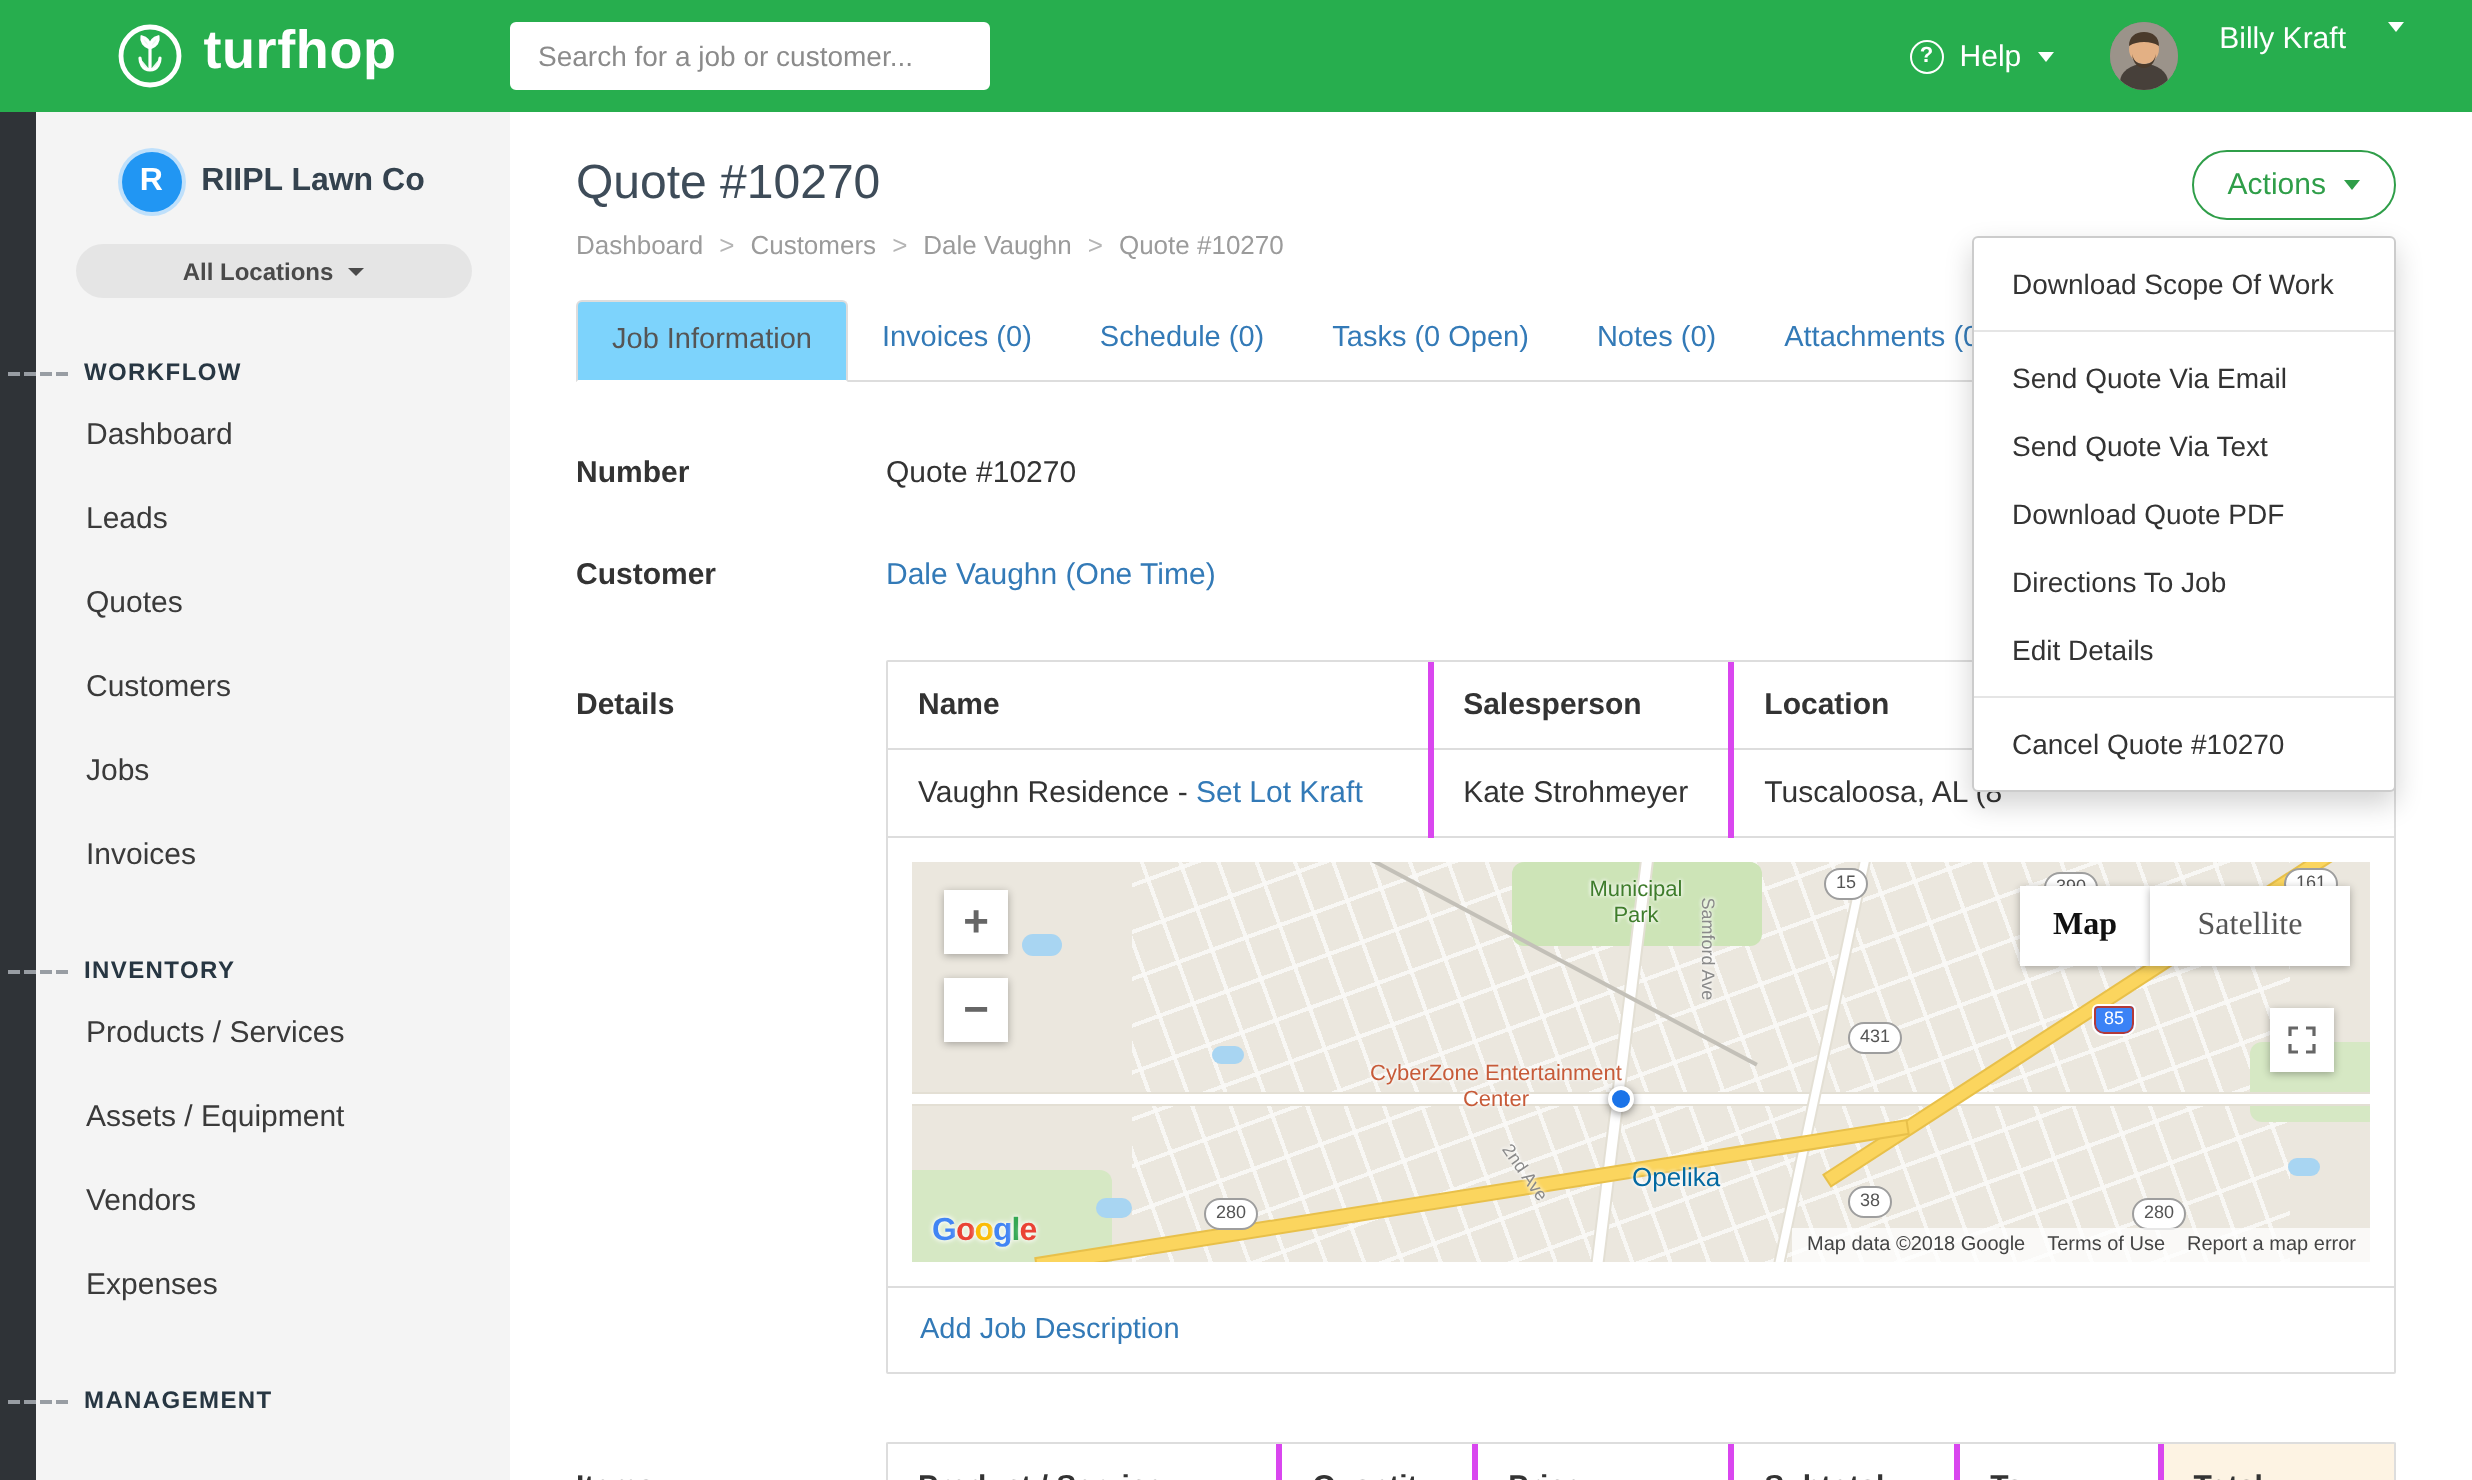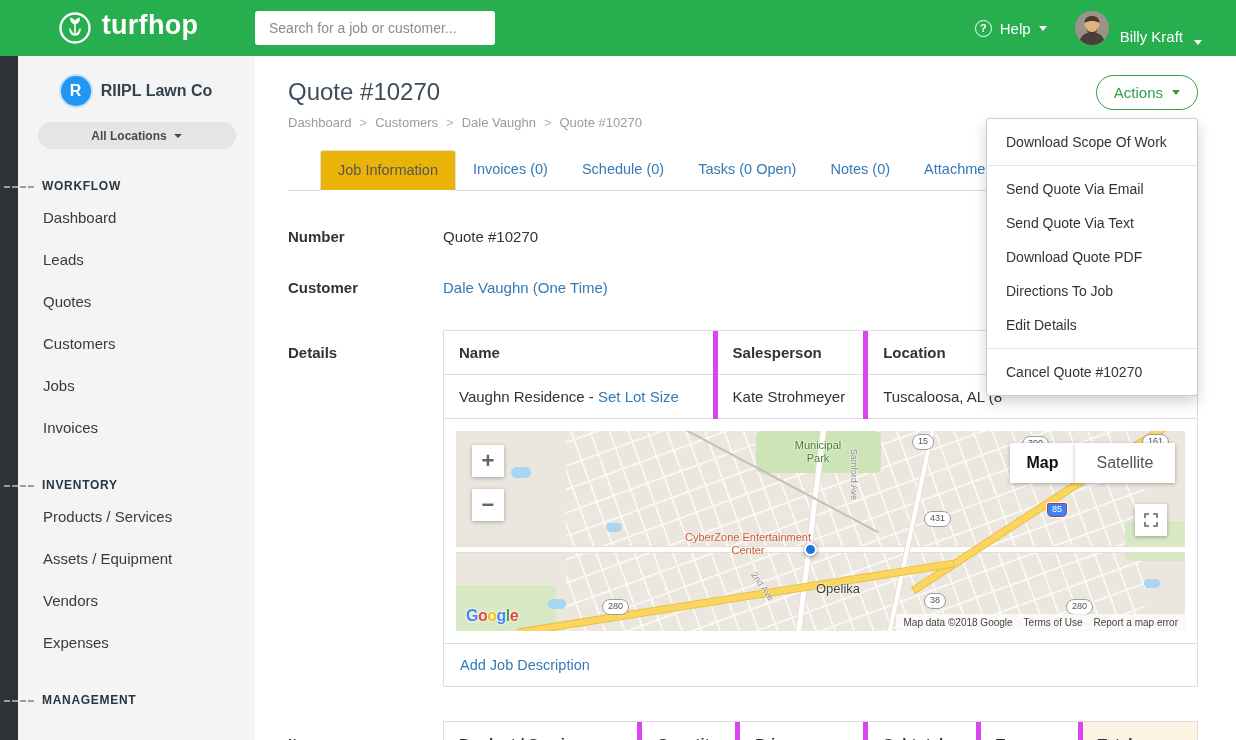--- a/index.html
+++ b/index.html
@@ -9,21 +9,21 @@
   
   .topbar { position:absolute; top:0; left:0; right:0; height:56px; background:#27ae4e; display:flex; align-items:center; z-index:80; }
   .brand { width:255px; display:flex; justify-content:center; gap:9px; color:#fff; cursor:pointer; }
   .brand-text { font-size:27px; font-weight:700; letter-spacing:.3px; }
   .search-input { width:240px; height:34px; border:2px solid #fff; border-radius:3px; padding:0 12px; font-size:14px; color:#333; outline:none; background:#fff; }
   .search-input::placeholder { color:#8b8b8b; }
   .top-right { margin-left:auto; display:flex; align-items:center; gap:28px; padding-right:34px; color:#fff; }
   .help-box { display:flex; align-items:center; gap:8px; font-size:15px; cursor:pointer; }
   .qcirc { width:17px; height:17px; border:1.5px solid #fff; border-radius:50%; display:flex; align-items:center; justify-content:center; font-size:11px; font-weight:700; }
   .caret { width:0; height:0; border-left:4px solid transparent; border-right:4px solid transparent; border-top:5px solid currentColor; display:inline-block; }
-  .user-box { display:flex; align-items:flex-end; gap:11px; font-size:15px; cursor:pointer; }
+  .user-box { display:flex; align-items:flex-start; gap:21px; font-size:15px; cursor:pointer; }
   .avatar { width:34px; height:34px; border-radius:50%; overflow:hidden; background:#8d867d; flex:none; }
 
   
   .sidebar { position:absolute; top:56px; left:0; bottom:0; width:255px; background:#f4f4f4; z-index:10; }
   .rail { position:absolute; left:0; top:0; bottom:0; width:18px; background:#2f3337; }
   .side-inner { position:absolute; left:18px; right:0; top:0; bottom:0; padding-top:20px; }
   .company-row { display:flex; align-items:center; justify-content:center; gap:10px; cursor:pointer; }
   .company-badge { width:30px; height:30px; border-radius:50%; background:#2196f3; color:#fff; font-weight:700; font-size:16px; display:flex; align-items:center; justify-content:center; box-shadow:0 0 0 2px #bfe0fb; }
   .company-name { font-size:16px; font-weight:700; color:#34424e; }
   .loc-pill { margin:16px auto 0; width:198px; height:27px; background:#e5e5e5; border-radius:14px; display:flex; align-items:center; justify-content:center; gap:7px; font-size:12px; color:#4a4a4a; cursor:pointer;font-weight:bold; }
@@ -36,59 +36,59 @@
   .main { position:absolute; top:56px; left:255px; right:0; bottom:0; background:#fff; overflow:hidden; }
   .main-inner { padding:22px 38px 0 33px; position:relative; }
   .page-title { font-size:24px; font-weight:500; color:#3e4c59; }
   .breadcrumb { margin-top:9px; font-size:13px; color:#9b9b9b; display:flex; align-items:center; gap:8px; }
   .crumb { cursor:pointer; }
   .crumb-sep { color:#b5b5b5; }
   .actions-btn { position:absolute; top:19px; right:38px; height:35px; background:#fff; border:1px solid #2f9e49; color:#2f9e49; border-radius:18px; padding:0 17px; font-size:15px; display:flex; align-items:center; gap:9px; cursor:pointer; }
 
   .tabs { display:flex; border-bottom:1px solid #ddd; margin-top:20px; }
   .tab { padding:11px 17px 12px; font-size:14.5px; color:#337ab7; cursor:pointer; margin-bottom:-1px; white-space:nowrap; }
-  .tab.active { color:#555; background:#eab308; border:1px solid #ddd; border-bottom-color:#fff; border-radius:3px 3px 0 0;margin-left:32px; }
+  .tab.active { color:#555; background:#7dd3fc; border:1px solid #ddd; border-bottom-color:#fff; border-radius:3px 3px 0 0; }
 
   .fields { padding-top:37px; }
   .field { display:flex; margin-bottom:34px; }
   .flabel { width:155px; flex:none; font-size:15px; font-weight:700; color:#333; }
   .flabel.pad { padding-top:14px; }
   .fvalue { font-size:15px; color:#333; }
   a.blue, .blue { color:#337ab7; text-decoration:none; cursor:pointer; }
 
   .card { flex:1; border:1px solid #ddd; border-radius:1px; min-width:0; }
   table.grid { width:100%; border-collapse:collapse; }
   table.grid th, table.grid td { text-align:left; padding:13px 15px; font-size:15px; color:#333; border-bottom:1px solid #ddd; }
   table.grid th { font-weight:700; }
-  table.grid th + th, table.grid td + td { border-left:5px solid #d946ef; }
+  table.grid th + th, table.grid td + td { border-left:3px solid #d946ef; }
   .tint { background:#fdf3e3; }
   .items-card { border-bottom:none; }
 
   
   .map-wrap { margin:12px; height:200px; position:relative; overflow:hidden; background:#ebe7de; }
   .map-abs { position:absolute; }
   .grid-area { left:110px; right:40px; top:0; bottom:0;
     background:
       repeating-linear-gradient(70deg, rgba(255,255,255,.9) 0 2px, transparent 2px 18px),
       repeating-linear-gradient(-20deg, rgba(255,255,255,.9) 0 2px, transparent 2px 22px);
     opacity:.75; }
   .patch { border-radius:6px; }
   .road { background:#fff; box-shadow:0 0 0 1px #e3dfd4; }
   .hwy { background:#fbd55e; box-shadow:0 0 0 1px #e8c04a; }
   .rrail { background:#c3c0b8; }
   .map-lbl { position:absolute; line-height:1.2; text-shadow:0 0 2px #fff,0 0 2px #fff; }
   .lbl-park { color:#3f7d2c; font-size:11px; width:64px; text-align:center; font-weight:500; }
   .lbl-poi { color:#c75b39; font-size:11px; width:140px; text-align:center; }
-  .lbl-city { color:#404040; font-size:13px; }
+  .lbl-city { color:#0369a1; font-size:13px; }
   .lbl-street { color:#8a8a8a; font-size:9px; white-space:nowrap; }
   .shield { position:absolute; background:#fff; border:1px solid #9e9e9e; border-radius:9px; font-size:9px; color:#555; padding:1px 5px; line-height:1.3; }
   .ishield { position:absolute; background:#3b82f6; border:1px solid #fff; border-radius:3px 3px 6px 6px; font-size:9px; color:#fff; padding:1px 5px; line-height:1.3; box-shadow:0 0 0 1px #b23a3a inset; }
   .marker { position:absolute; width:13px; height:13px; border-radius:50%; background:#1a73e8; border:2.5px solid #fff; box-shadow:0 1px 4px rgba(0,0,0,.45); }
   .zoom-btn { position:absolute; left:16px; width:32px; height:32px; background:#fff; box-shadow:0 1px 4px rgba(0,0,0,.3); display:flex; align-items:center; justify-content:center; font-size:22px; font-weight:700; color:#666; cursor:pointer; }
-  .maptype-btn { position:absolute; top:12px; height:40px; background:#fff; box-shadow:0 1px 4px rgba(0,0,0,.3); display:flex; align-items:center; justify-content:center; font-size:16px; cursor:pointer; }
+  .maptype-btn { position:absolute; top:12px; height:40px; background:#fff; box-shadow:0 1px 4px rgba(0,0,0,.3); display:flex; align-items:center; justify-content:center; font-size:16px; cursor:pointer;font-family:Liberation Serif, serif; }
   .maptype-map { right:110px; width:65px; font-weight:700; color:#111; }
   .maptype-sat { right:10px; width:100px; color:#565656; }
   .fs-btn { position:absolute; right:18px; top:73px; width:32px; height:32px; background:#fff; box-shadow:0 1px 4px rgba(0,0,0,.3); display:flex; align-items:center; justify-content:center; cursor:pointer; color:#666; }
   .glogo { position:absolute; left:10px; bottom:6px; font-size:16px; font-weight:700; letter-spacing:-.5px; text-shadow:0 0 2px #fff,0 0 3px #fff; cursor:pointer; }
   .gl-1,.gl-4 { color:#4285F4; } .gl-2,.gl-6 { color:#EA4335; } .gl-3 { color:#FBBC05; } .gl-5 { color:#34A853; }
   .map-attr { position:absolute; right:0; bottom:0; background:rgba(255,255,255,.75); font-size:10px; color:#444; padding:3px 7px; display:flex; gap:11px; }
   .map-attr span { cursor:pointer; }
 
   .add-desc { border-top:1px solid #ddd; padding:13px 16px; font-size:14.5px; }
 
@@ -219,21 +219,21 @@
                 </colgroup>
               <tbody>
                   <tr>
                 <th>Name</th>
                 <th>Salesperson</th>
                 <th>Location</th>
               </tr>
               <tr>
                 <td>
                   <span>Vaughn Residence -</span>
-                  <a class="blue">Set Lot Size</a>
+                  <a class="blue">Set Lot Kraft</a>
                 </td>
                 <td>Kate Strohmeyer</td>
                 <td>Tuscaloosa, AL (8</td>
               </tr>
             </tbody>
               </table>
 
             <div class="map-wrap">
               <div class="map-abs grid-area"></div>
               <div class="map-abs patch" style="left:300px;top:0;width:125px;height:42px;background:#cde4b7;"></div>

